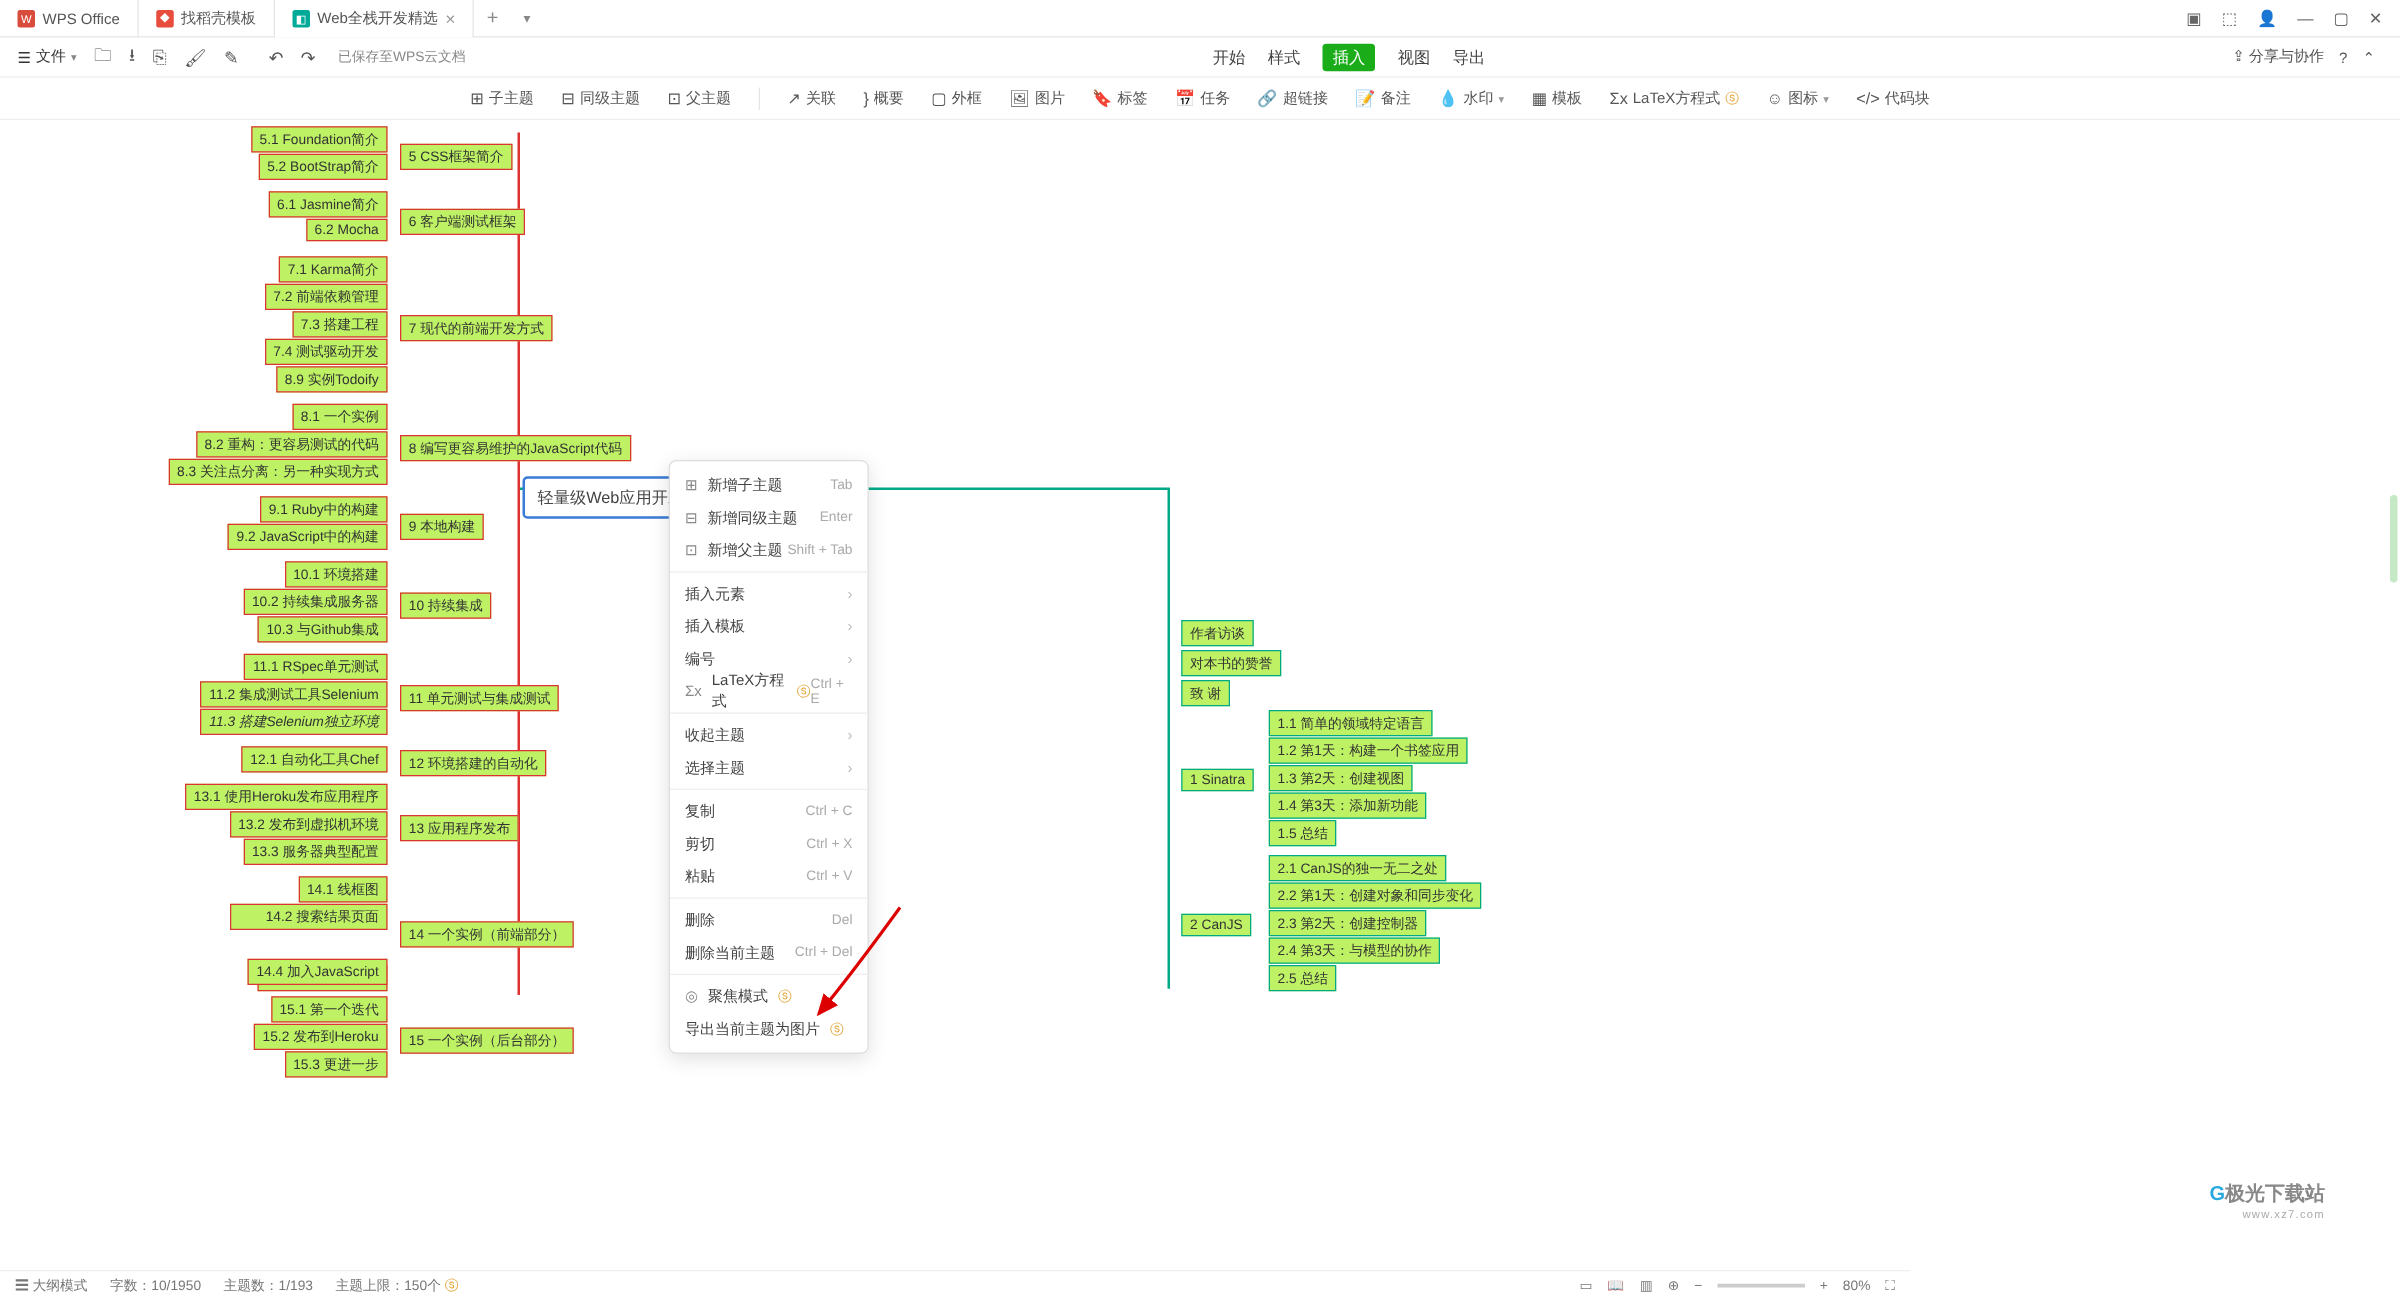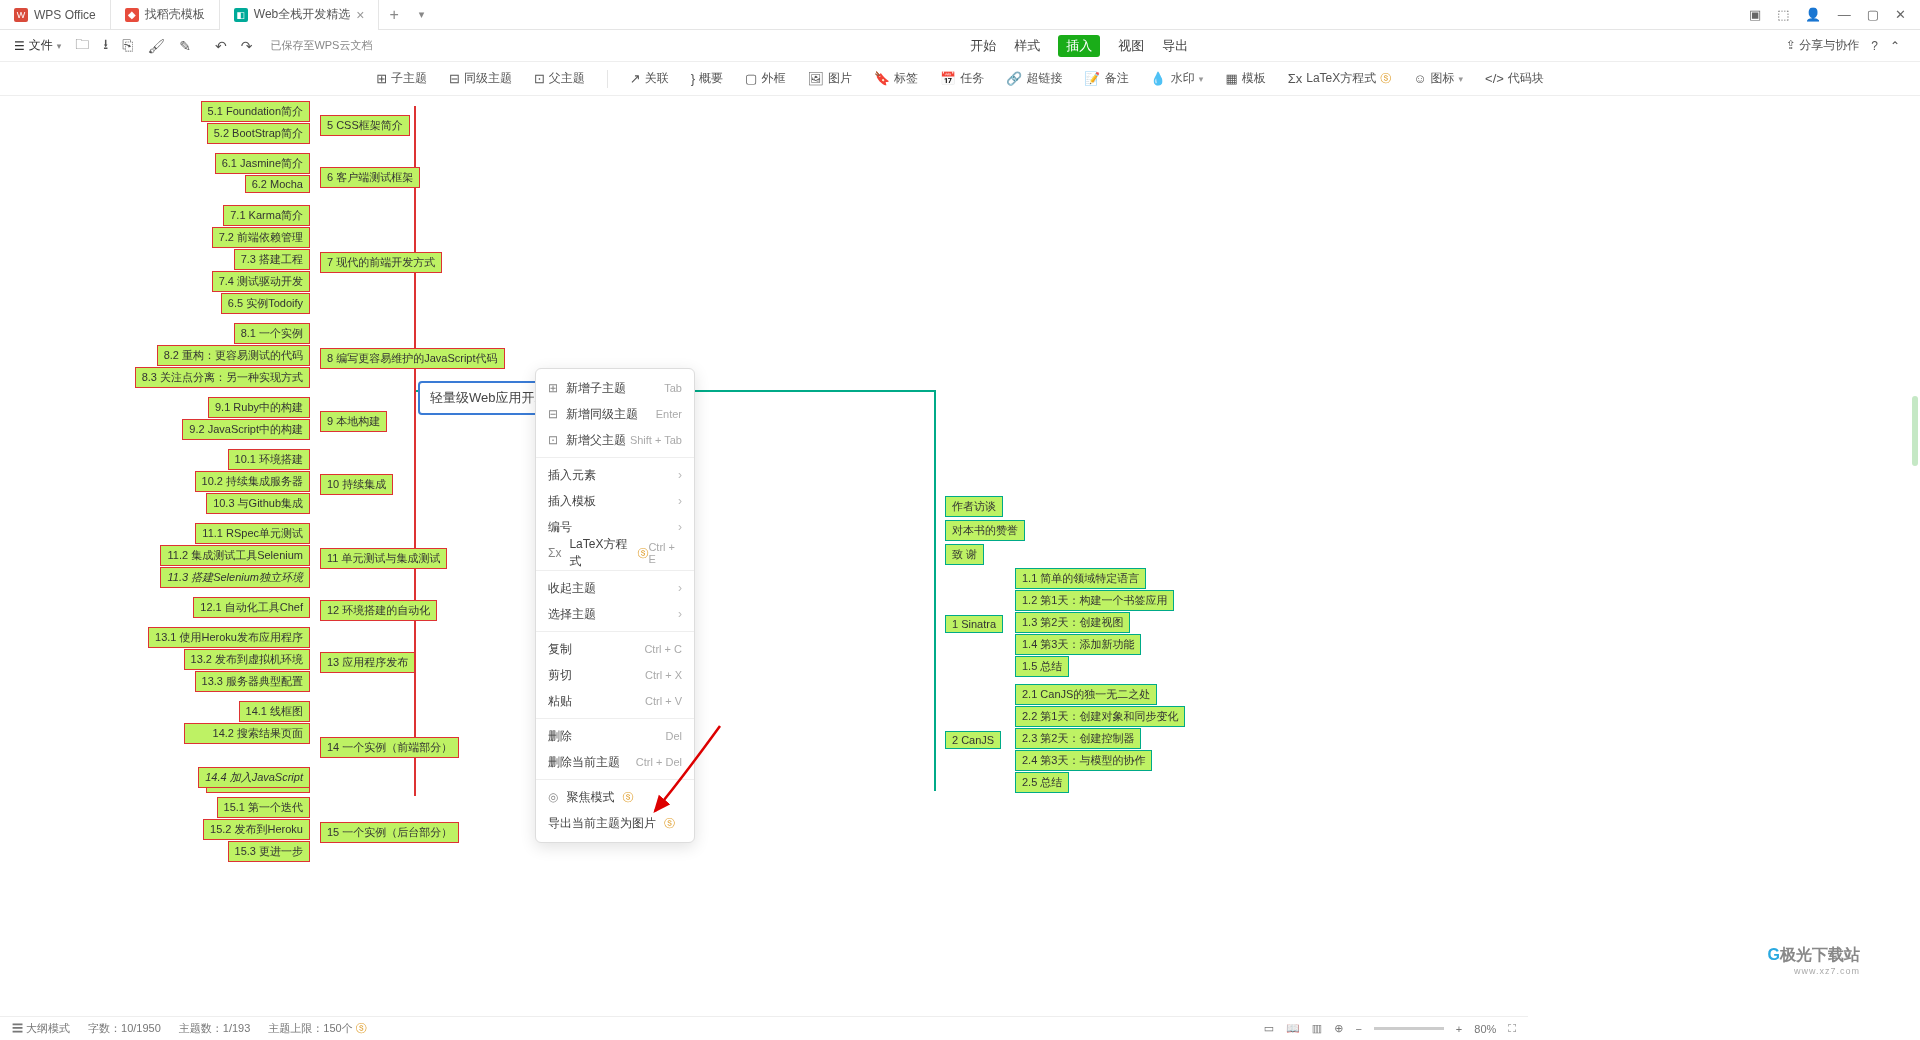--- a/index.html
+++ b/index.html
@@ -186,21 +186,21 @@
       <div class="node" style="right: 1610px; top: 5px;">5.1 Foundation简介</div>
       <div class="node" style="right: 1610px; top: 27px;">5.2 BootStrap简介</div>
       <div class="node" style="left: 320px; top: 19px;">5 CSS框架简介</div>
       <div class="node" style="right: 1610px; top: 57px;">6.1 Jasmine简介</div>
       <div class="node" style="right: 1610px; top: 79px;">6.2 Mocha</div>
       <div class="node" style="left: 320px; top: 71px;">6 客户端测试框架</div>
       <div class="node" style="right: 1610px; top: 109px;">7.1 Karma简介</div>
       <div class="node" style="right: 1610px; top: 131px;">7.2 前端依赖管理</div>
       <div class="node" style="right: 1610px; top: 153px;">7.3 搭建工程</div>
       <div class="node" style="right: 1610px; top: 175px;">7.4 测试驱动开发</div>
-      <div class="node" style="right: 1610px; top: 197px;">6.5 实例Todoify</div>
+      <div class="node" style="right: 1610px; top: 197px;">8.9 实例Todoify</div>
       <div class="node" style="left: 320px; top: 156px;">7 现代的前端开发方式</div>
       <div class="node" style="right: 1610px; top: 227px;">8.1 一个实例</div>
       <div class="node" style="right: 1610px; top: 249px;">8.2 重构：更容易测试的代码</div>
       <div class="node" style="right: 1610px; top: 271px;">8.3 关注点分离：另一种实现方式</div>
       <div class="node" style="left: 320px; top: 252px;">8 编写更容易维护的JavaScript代码</div>
       <div class="node" style="right: 1610px; top: 301px;">9.1 Ruby中的构建</div>
       <div class="node" style="right: 1610px; top: 323px;">9.2 JavaScript中的构建</div>
       <div class="node" style="left: 320px; top: 315px;">9 本地构建</div>
       <div class="node" style="right: 1610px; top: 353px;">10.1 环境搭建</div>
       <div class="node" style="right: 1610px; top: 375px;">10.2 持续集成服务器</div>
@@ -212,21 +212,21 @@
       <div class="node" style="left: 320px; top: 452px;">11 单元测试与集成测试</div>
       <div class="node" style="right: 1610px; top: 501px;">12.1 自动化工具Chef</div>
       <div class="node" style="left: 320px; top: 504px;">12 环境搭建的自动化</div>
       <div class="node" style="right: 1610px; top: 531px;">13.1 使用Heroku发布应用程序</div>
       <div class="node" style="right: 1610px; top: 553px;">13.2 发布到虚拟机环境</div>
       <div class="node" style="right: 1610px; top: 575px;">13.3 服务器典型配置</div>
       <div class="node" style="left: 320px; top: 556px;">13 应用程序发布</div>
       <div class="node" style="right: 1610px; top: 605px;">14.1 线框图</div>
       <div class="node" style="right: 1610px; top: 627px; padding-left: 28px;">14.2 搜索结果页面</div>
       <div class="node" style="right: 1610px; top: 676px;">14.3 详细信息页面</div>
-      <div class="node" style="right: 1610px; top: 671px; font-style: italic;">14.4 加入JavaScript</div>
+      <div class="node" style="right: 1610px; top: 671px;">14.4 加入JavaScript</div>
       <div class="node" style="left: 320px; top: 641px;">14 一个实例（前端部分）</div>
       <div class="node" style="right: 1610px; top: 701px;">15.1 第一个迭代</div>
       <div class="node" style="right: 1610px; top: 723px;">15.2 发布到Heroku</div>
       <div class="node" style="right: 1610px; top: 745px;">15.3 更进一步</div>
       <div class="node" style="left: 320px; top: 726px;">15 一个实例（后台部分）</div>
     </div>
   <div id="right-nodes">
       <div class="node nodeR" style="left: 945px; top: 400px;">作者访谈</div>
       <div class="node nodeR" style="left: 945px; top: 424px;">对本书的赞誉</div>
       <div class="node nodeR" style="left: 945px; top: 448px;">致 谢</div>

